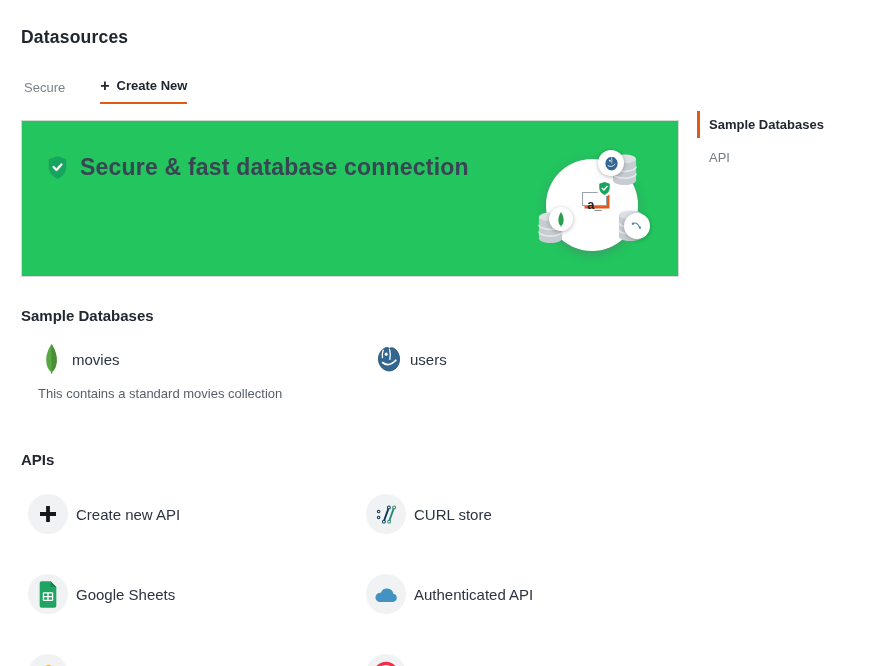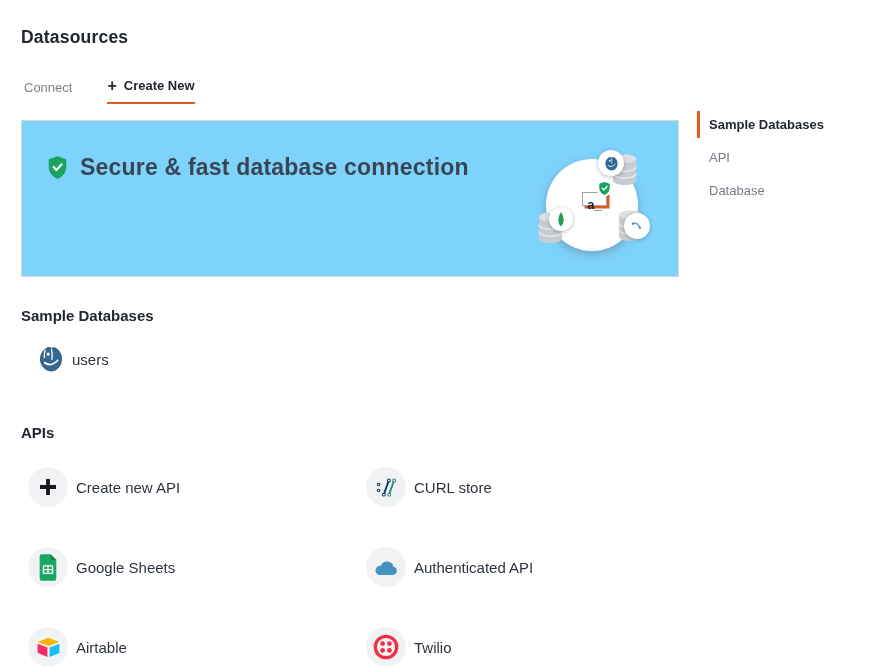--- a/index.html
+++ b/index.html
@@ -15,21 +15,21 @@
   .page-title { font-size:17.5px; font-weight:600; color:#20262e; margin:0; letter-spacing:.2px; }
 
   
   .tabs { display:flex; align-items:flex-end; margin-top:30px; }
   .tab { font-size:13px; padding-bottom:9px; cursor:pointer; }
   .tab-inactive { color:#7b828b; margin-left:3px; }
   .tab-active { color:#20262e; font-weight:700; margin-left:35px; border-bottom:2px solid #e2591c; display:flex; align-items:center; }
   .plus-glyph { font-size:16px; font-weight:600; margin-right:7px; line-height:13px; }
 
   
-  .banner { margin-top:16px; width:658px; height:157px; border:1px solid #d6d6d6; background:#7dd3fc; position:relative; }
+  .banner { margin-top:16px; width:658px; height:157px; border:1px solid #d6d6d6; background:#22c55e; position:relative; }
   .banner-title-row { display:flex; align-items:center; margin:33px 0 0 25px; }
   .banner-title { font-size:23px; font-weight:700; color:#394552; margin-left:12px; letter-spacing:.2px; }
   .banner-desc { margin:13px 0 0 25px; font-size:13px; line-height:20px; color:#46505a; width:345px; }
 
   
   .illus { position:absolute; top:31px; right:24px; width:122px; height:116px; }
   .big-circle { position:absolute; left:14px; top:7px; width:92px; height:92px; border-radius:50%; background:#fff; box-shadow:0 3px 10px rgba(95,105,115,.45); }
   .cyl { position:absolute; }
   .cyl-top { left:79px; top:2px; }
   .cyl-left { left:5px; top:60px; }
@@ -66,21 +66,21 @@
 </style>
 </head>
 <body>
 
 <div class="page">
 
   <h1 class="page-title">Datasources</h1>
 
   <div class="tabs">
     <div class="tab tab-inactive">
-      <span>Connect</span>
+      <span>Secure</span>
     </div>
     <div class="tab tab-active">
       <span class="plus-glyph">+</span>
       <span>Create New</span>
     </div>
   </div>
 
   <div class="banner">
     <div class="banner-title-row">
       <span style="display:flex;">
@@ -148,20 +148,32 @@
           <path d="M13 3 L21 5.8 V12 C21 17.5 17.4 21 13 23 C8.6 21 5 17.5 5 12 V5.8 Z" fill="#17A45C"></path>
           <path d="M9.5 12.7 L12 15.2 L16.8 9.8" stroke="#fff" stroke-width="2.2" fill="none" stroke-linecap="round" stroke-linejoin="round"></path>
         </svg>
       </span>
     </div>
   </div>
 
   <div class="sample-section">
     <div class="section-heading">Sample Databases</div>
     <div class="sample-grid">
+      <div class="sample-item">
+        <div class="s-head">
+          <span class="s-ic">
+            <svg width="15" height="30" viewBox="0 0 16 32">
+              <path d="M8 0 C11.5 5.5 14 11.5 13.6 18.5 C13.3 24 11.3 27.6 8.9 29.4 L8.6 31.5 L7.4 31.5 L7.1 29.4 C4.7 27.6 2.7 24 2.4 18.5 C2 11.5 4.5 5.5 8 0 Z" fill="#59A743"></path>
+              <path d="M8 0 C11.5 5.5 14 11.5 13.6 18.5 C13.3 24 11.3 27.6 8.9 29.4 L8.6 31.5 L8 31.5 Z" fill="#4a8f37"></path>
+            </svg>
+          </span>
+          <span class="s-name">movies</span>
+        </div>
+        <div class="s-desc">This contains a standard movies collection</div>
+      </div>
       <div class="sample-item">
         <div class="s-head">
           <span class="s-ic">
             <svg width="26" height="26" viewBox="0 0 32 32">
               <path d="M10 3 C12 1.5 15 1.5 16.5 3 C18 1.8 21 1.8 23 3.5 C27 6.5 29 11 29 16 C29 23 25 29 18.5 30.5 C17 30.8 15.5 30.8 14 30.5 C7.5 29 3 23 3 16 C3 10.5 5.5 5.8 10 3 Z" fill="#336791" stroke="#24506f" stroke-width="1"></path>
               <circle cx="12.5" cy="10" r="1.9" fill="#fff"></circle>
               <path d="M7.5 20 Q16 27 25 17" stroke="#fff" stroke-width="2" fill="none"></path>
               <path d="M16.5 3.5 Q18.5 10 17 17" stroke="#fff" stroke-width="1.6" fill="none"></path>
               <path d="M9 4.5 Q7 10 8 15" stroke="#fff" stroke-width="1.6" fill="none"></path>
             </svg>
@@ -247,14 +259,13 @@
       </div>
 
     </div>
   </div>
 
 </div>
 
 <div class="right-nav">
   <div class="nav-item active">Sample Databases</div>
   <div class="nav-item">API</div>
-  <div class="nav-item">Database</div>
 </div>
 
 </body></html>

